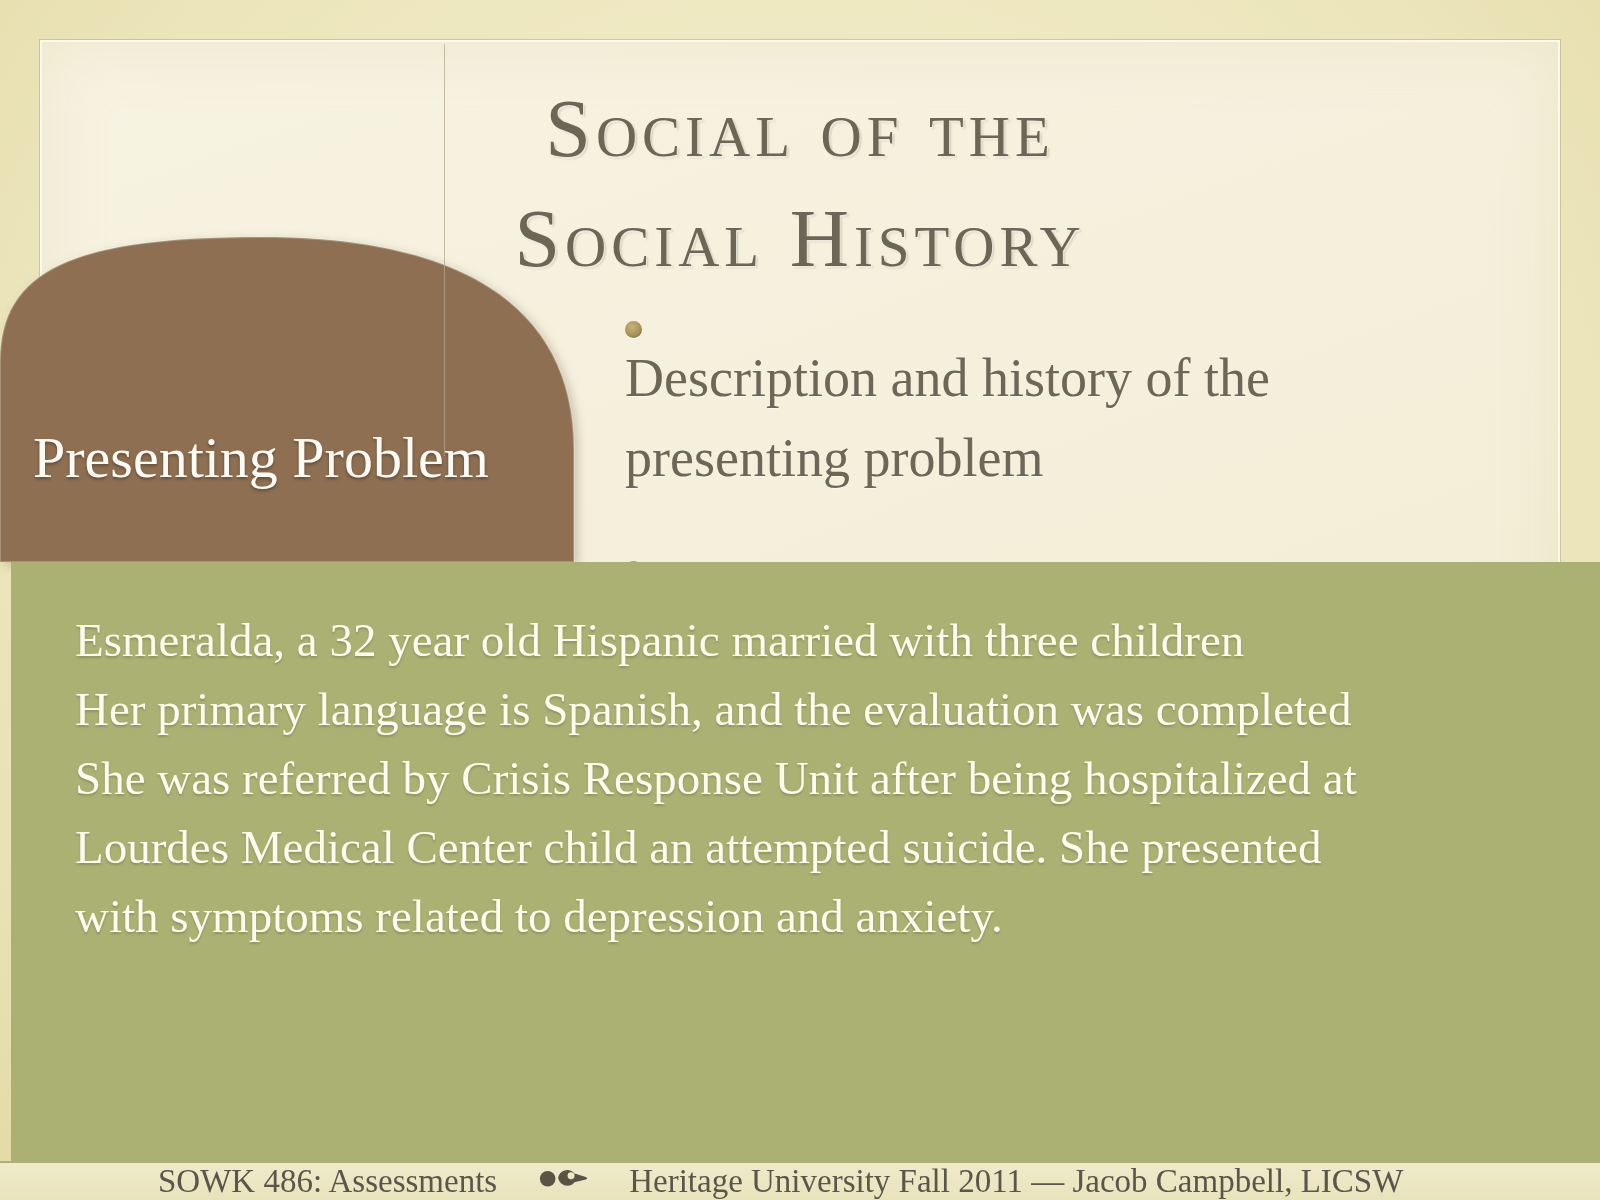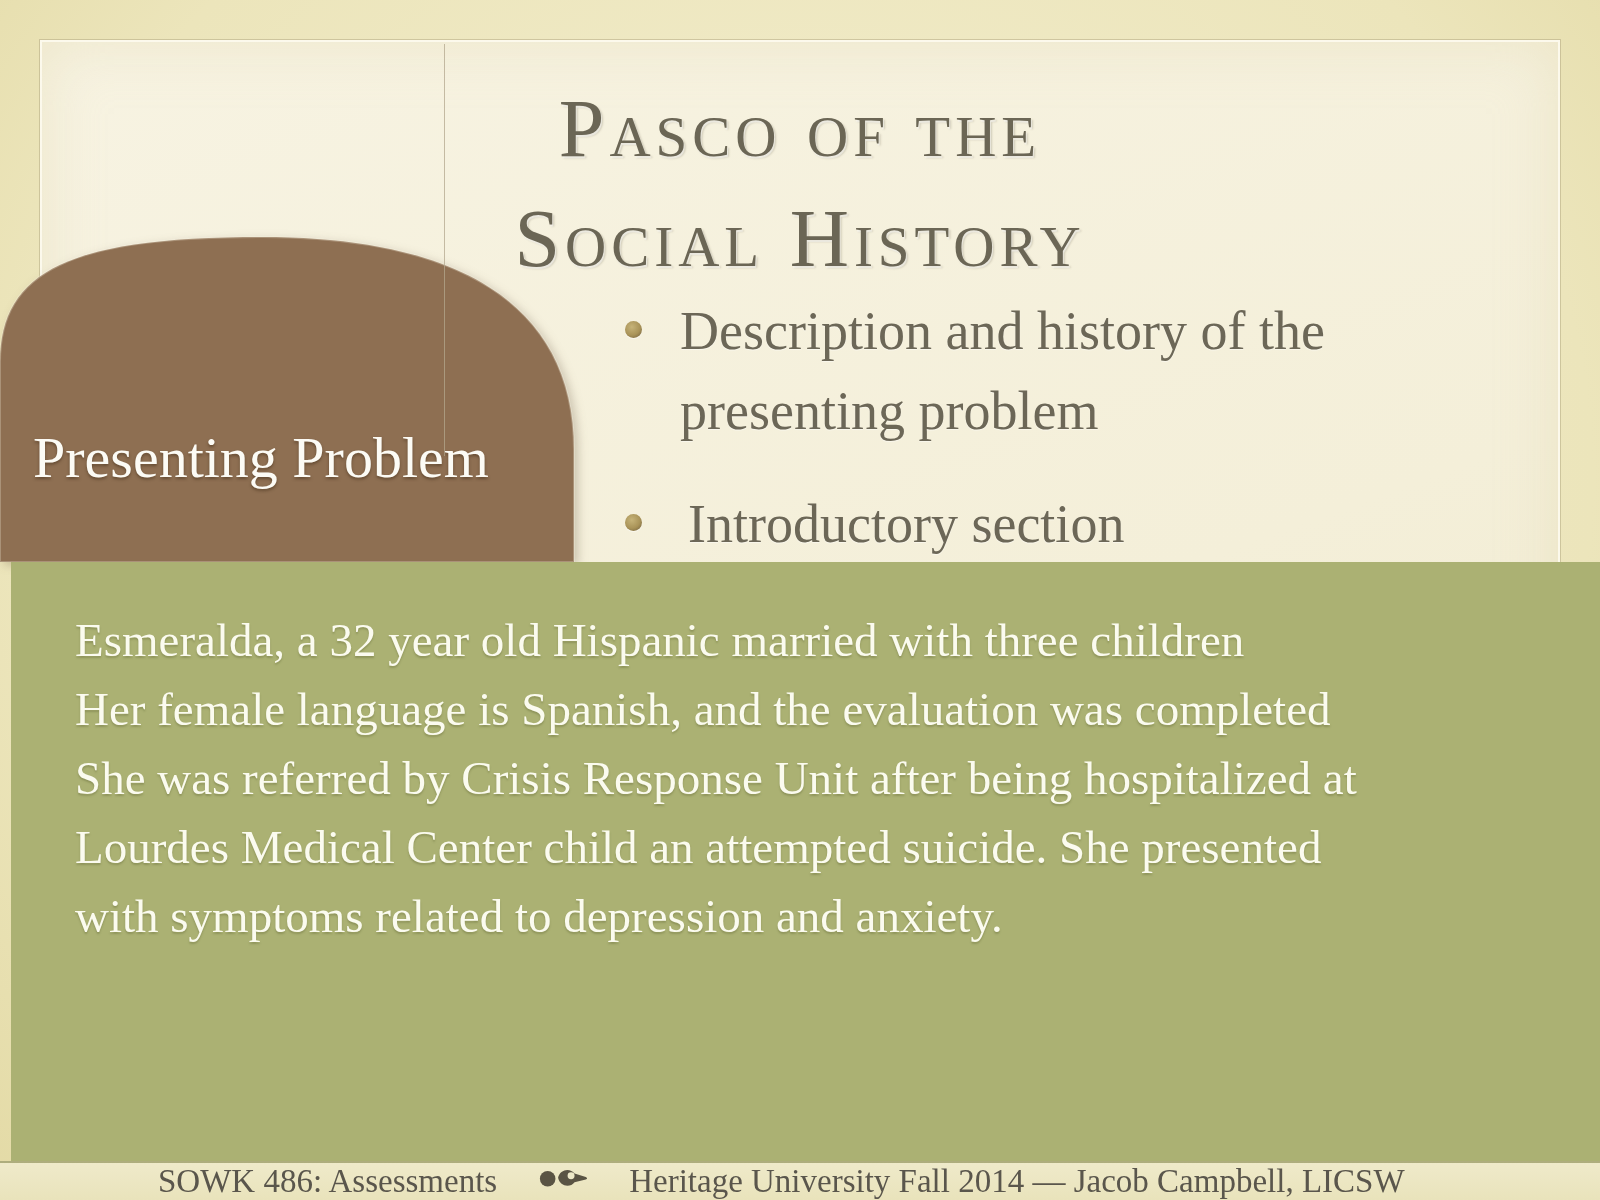--- a/index.html
+++ b/index.html
@@ -48,21 +48,21 @@
     font-size:58px;
     color:#fcfbf5;
     white-space:nowrap;
     text-shadow:0 2px 3px rgba(60,40,20,0.5);
   }
   .bullets{
     position:absolute;
     left:625px;top:291px;
     width:900px;
   }
-  .bullet-item{display:flex;align-items:flex-start;}
+  .bullet-item{display:flex;align-items:flex-start;flex-direction:column;}
   .bullet-item + .bullet-item{margin-top:33px;gap:8px;}
   .bullet-dot{
     flex:0 0 auto;
     width:17px;height:17px;
     margin-top:30px;margin-right:38px;
     border-radius:50%;
     background:radial-gradient(circle at 40% 35%, #c6b378 0%, #a99358 55%, #6a5a3c 100%);
     box-shadow:0 1px 1px rgba(255,255,255,0.6);
   }
   .bullet-lines{color:#6c6757;font-size:54px;line-height:80px;
@@ -102,21 +102,21 @@
   .footer-ornament{margin:0 38px 0 42px;display:flex;align-items:center;}
 </style>
 </head>
 <body>
 
 <div class="slide">
 
   <div class="panel"></div>
 
   <div class="title">
-    <div>Pasco of the</div>
+    <div>Social of the</div>
     <div>Social History</div>
   </div>
 
   <svg class="arch-svg" viewBox="0 0 575 326" xmlns="http://www.w3.org/2000/svg">
     <path d="M 0 326 L 0 126 C 0 34, 72 1, 262 1 C 452 1, 574 64, 574 214 L 574 326 Z" fill="#8e6f52"></path>
     <path d="M 0 326 L 0 126 C 0 34, 72 1, 262 1 C 452 1, 574 64, 574 214 L 574 326 Z" fill="none" stroke="rgba(255,250,235,0.25)" stroke-width="2"></path>
   </svg>
 
   <div class="vline"></div>
 
@@ -133,31 +133,31 @@
     <div class="bullet-item">
       <span class="bullet-dot"></span>
       <div class="bullet-lines">
         <div class="bullet-line">Introductory section</div>
       </div>
     </div>
   </div>
 
   <div class="green-box">
     <div class="green-line">Esmeralda, a 32 year old Hispanic married with three children</div>
-    <div class="green-line">Her female language is Spanish, and the evaluation was completed</div>
+    <div class="green-line">Her primary language is Spanish, and the evaluation was completed</div>
     <div class="green-line">She was referred by Crisis Response Unit after being hospitalized at</div>
     <div class="green-line">Lourdes Medical Center child an attempted suicide. She presented</div>
     <div class="green-line">with symptoms related to depression and anxiety.</div>
   </div>
 
   <div class="footer">
     <span class="footer-text">SOWK 486: Assessments</span>
     <span class="footer-ornament">
       <svg width="52" height="28" viewBox="0 0 60 30" xmlns="http://www.w3.org/2000/svg">
         <circle cx="10" cy="17" r="9" fill="#5a5444"></circle>
         <path d="M 22 16 C 24 6, 36 4, 41 11 L 54 15 Q 57 16.5 54 18 L 41 21 C 36 28, 24 26, 22 16 Z" fill="#5a5444"></path>
         <circle cx="37" cy="13.5" r="4" fill="#eee9c8"></circle>
       </svg>
     </span>
-    <span class="footer-text">Heritage University Fall 2014 — Jacob Campbell, LICSW</span>
+    <span class="footer-text">Heritage University Fall 2011 — Jacob Campbell, LICSW</span>
   </div>
 
 </div>
 
 </body></html>

